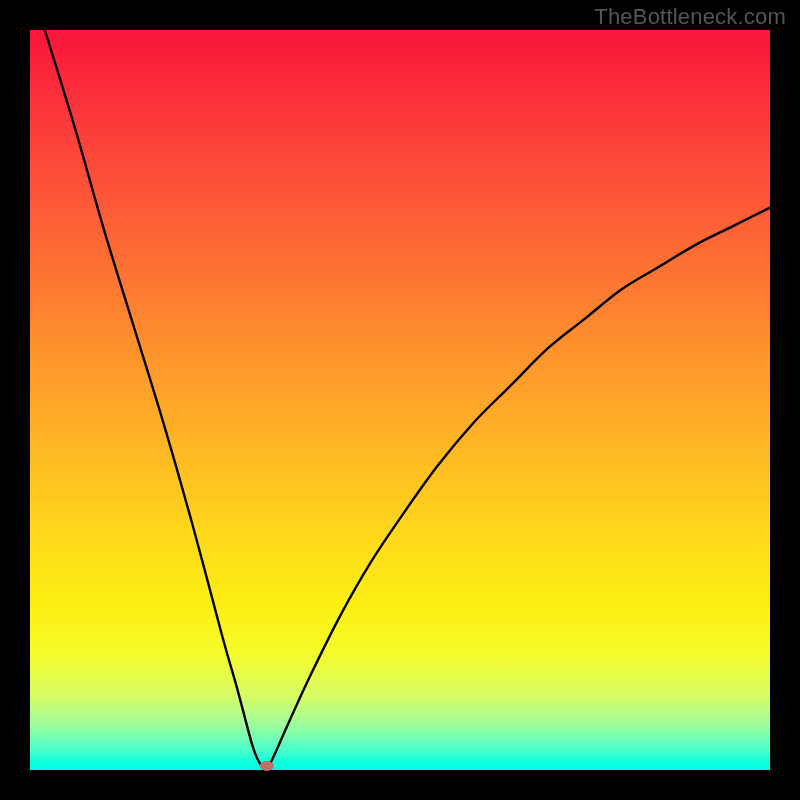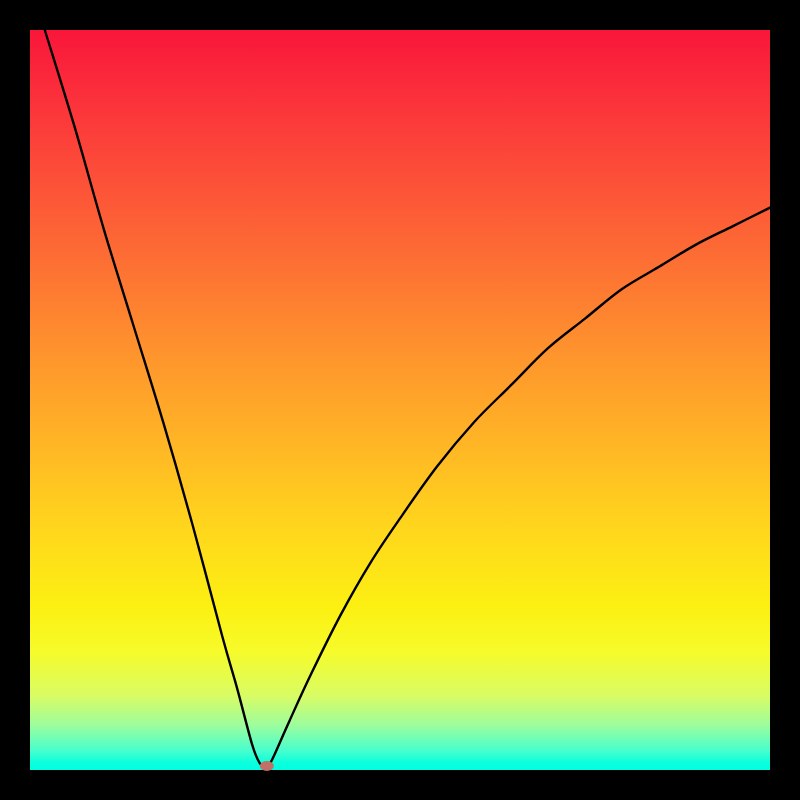--- a/index.html
+++ b/index.html
@@ -61,20 +61,21 @@
     overflow: visible;
   }
   .minimum-mark {
     fill: #c07066;
   }
 </style>
 </head>
 <body>
 
 <div class="frame">
+  <div class="watermark">TheBottleneck.com</div>
 
   <div class="plot">
     <svg class="curve" viewBox="0 0 740 740">
       <path id="curve-path" fill="none" stroke="#000000" stroke-width="2.4" stroke-linecap="round" stroke-linejoin="round" d="M 14.8 0 C 19.73 16.03, 34.53 62.90, 44.40 96.20 C 54.27 129.50, 64.13 166.50, 74.00 199.80 C 83.87 233.10, 93.73 263.93, 103.60 296.00 C 113.47 328.07, 123.33 358.90, 133.20 392.20 C 143.07 425.50, 152.93 460.03, 162.80 495.80 C 172.67 531.57, 185.00 579.67, 192.40 606.80 C 199.80 633.93, 202.27 640.72, 207.20 658.60 C 212.13 676.48, 218.30 701.77, 222.00 714.10 C 225.70 726.43, 226.93 728.28, 229.40 732.60 C 231.87 736.92, 235.57 738.77, 236.80 740.00 M 236.8 740 C 238.03 737.53, 240.50 733.22, 244.20 725.20 C 247.90 717.18, 252.83 705.47, 259.00 691.90 C 265.17 678.33, 272.57 661.68, 281.20 643.80 C 289.83 625.92, 300.93 603.10, 310.80 584.60 C 320.67 566.10, 330.53 548.83, 340.40 532.80 C 350.27 516.77, 358.90 504.43, 370.00 488.40 C 381.10 472.37, 394.67 452.63, 407.00 436.60 C 419.33 420.57, 431.67 405.77, 444.00 392.20 C 456.33 378.63, 468.67 367.53, 481.00 355.20 C 493.33 342.87, 505.67 329.30, 518.00 318.20 C 530.33 307.10, 542.67 298.47, 555.00 288.60 C 567.33 278.73, 579.67 267.63, 592.00 259.00 C 604.33 250.37, 616.67 244.20, 629.00 236.80 C 641.33 229.40, 653.67 221.38, 666.00 214.60 C 678.33 207.82, 690.67 202.27, 703.00 196.10 C 715.33 189.93, 733.83 180.68, 740.00 177.60"></path>
       <ellipse id="min-marker" class="minimum-mark" rx="7" ry="5" cx="236.8" cy="736" fill="#c07066"></ellipse>
     </svg>
   </div>
 </div>
 
 </body></html>

